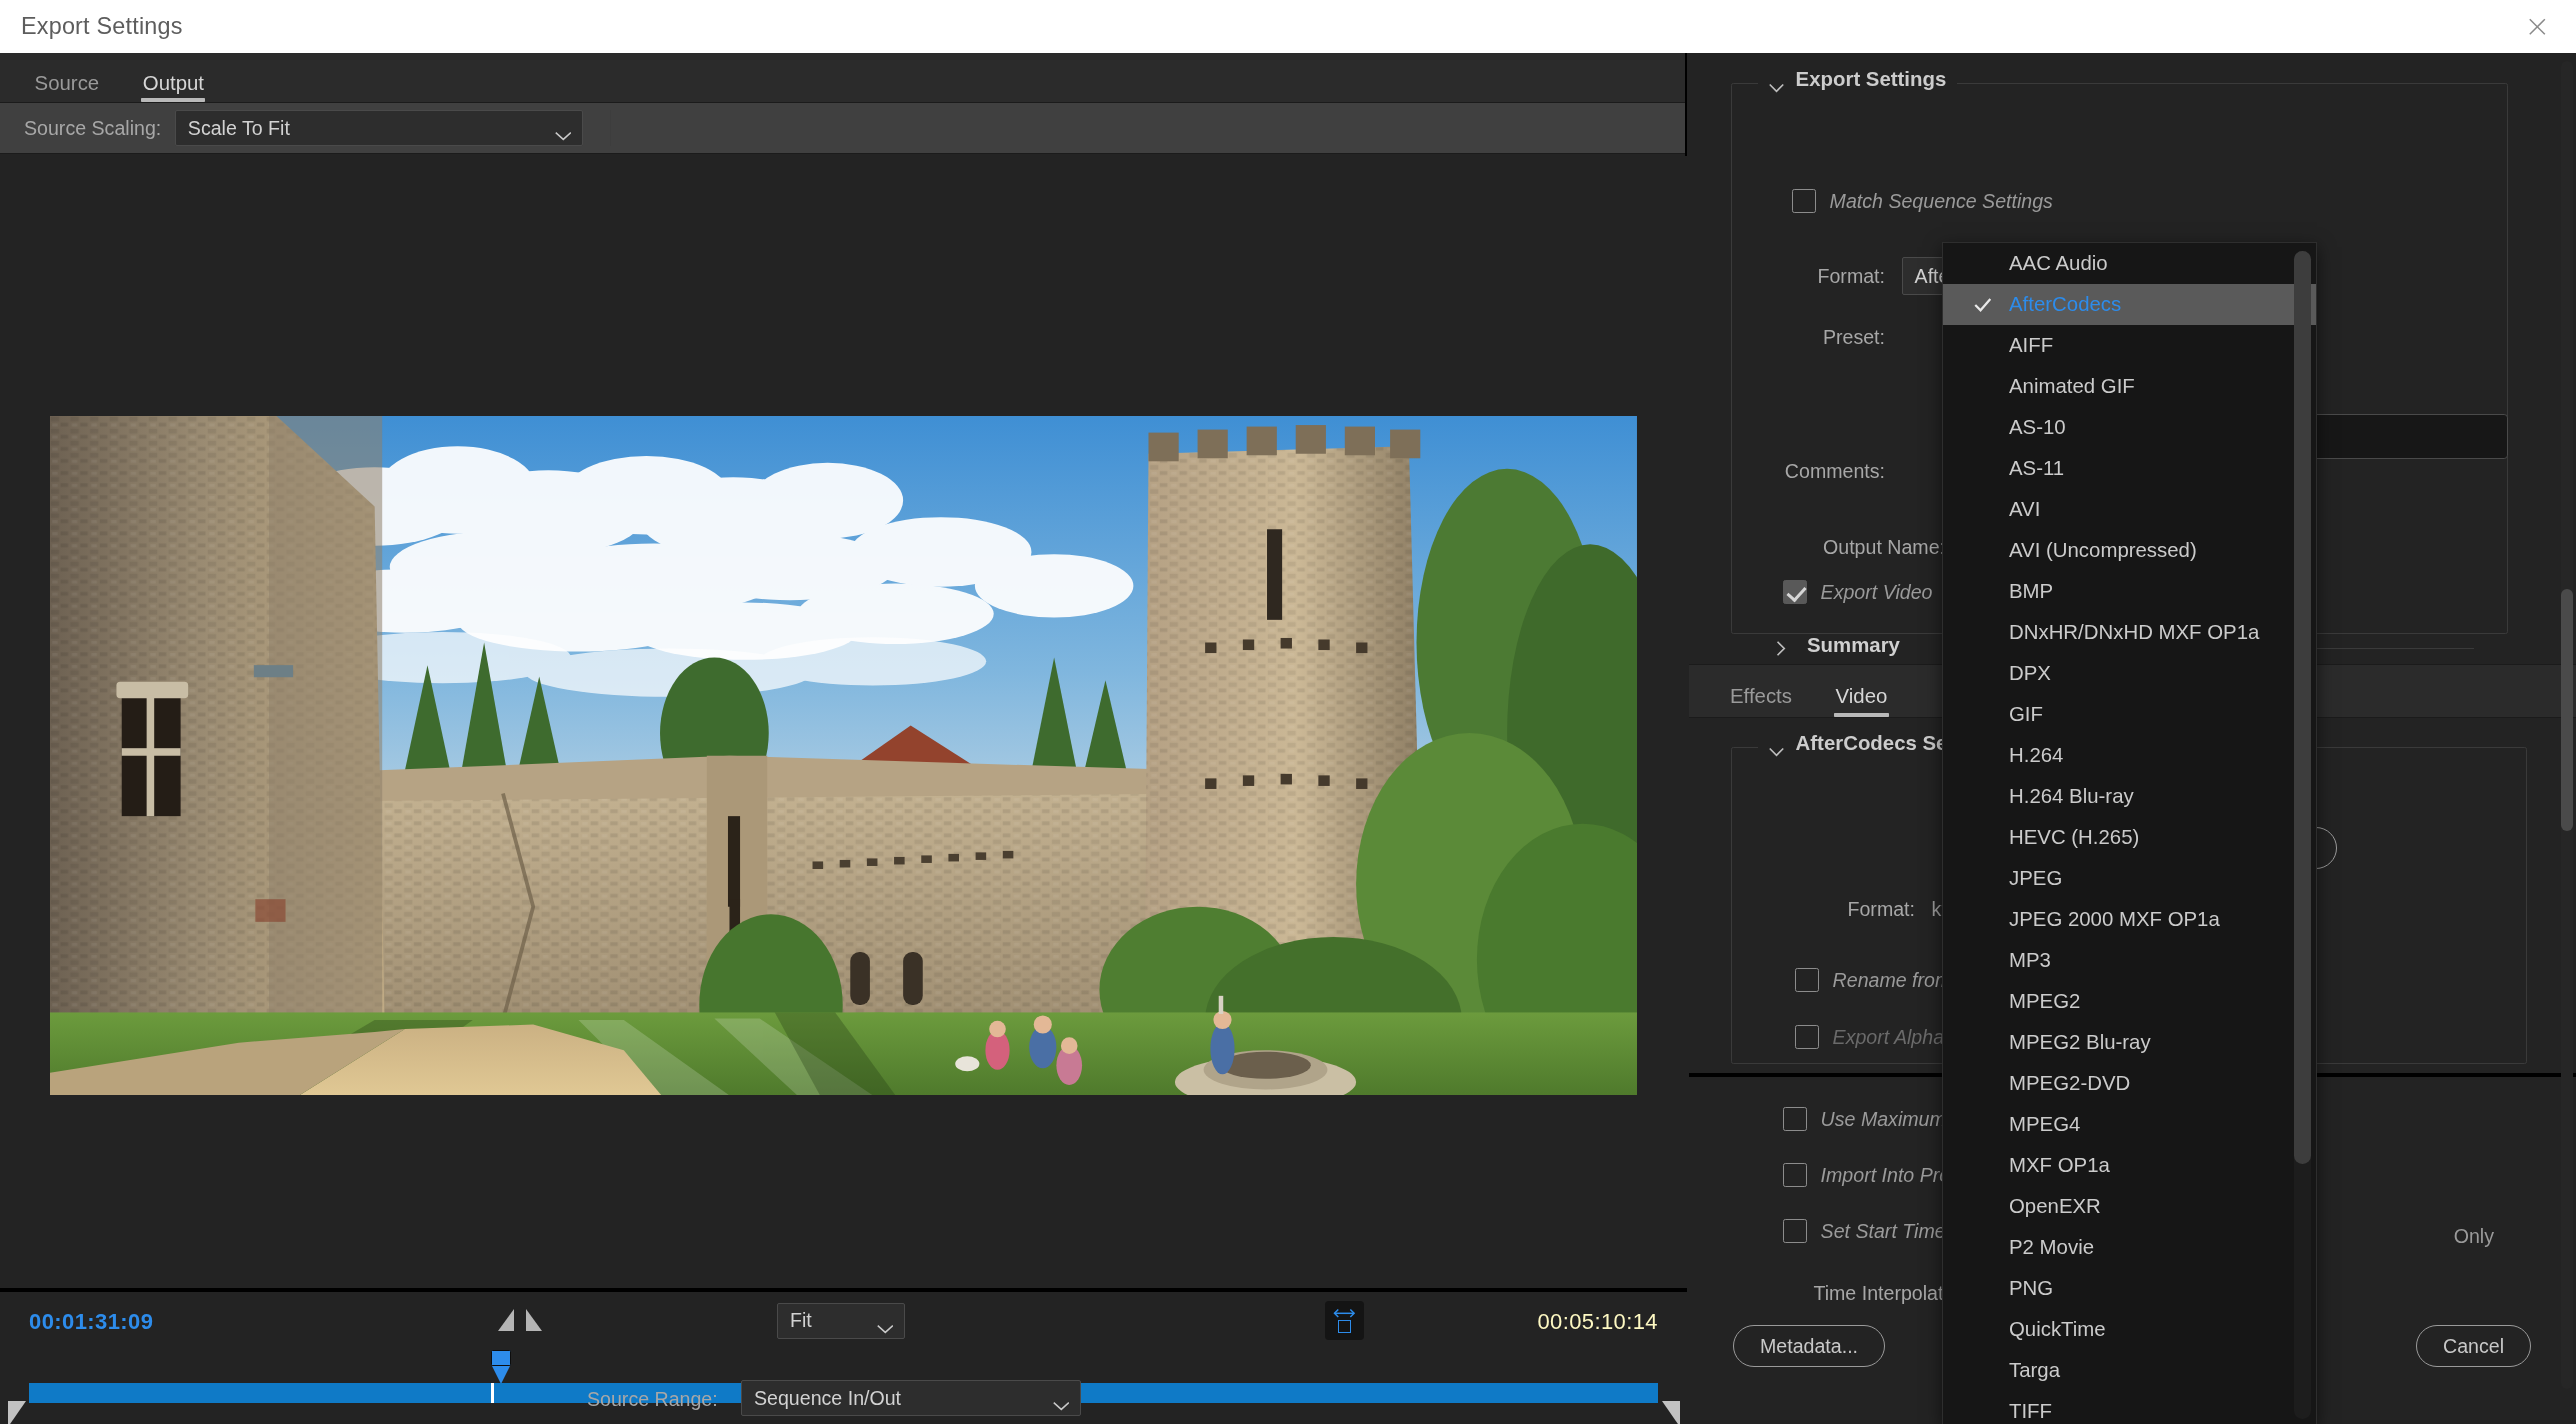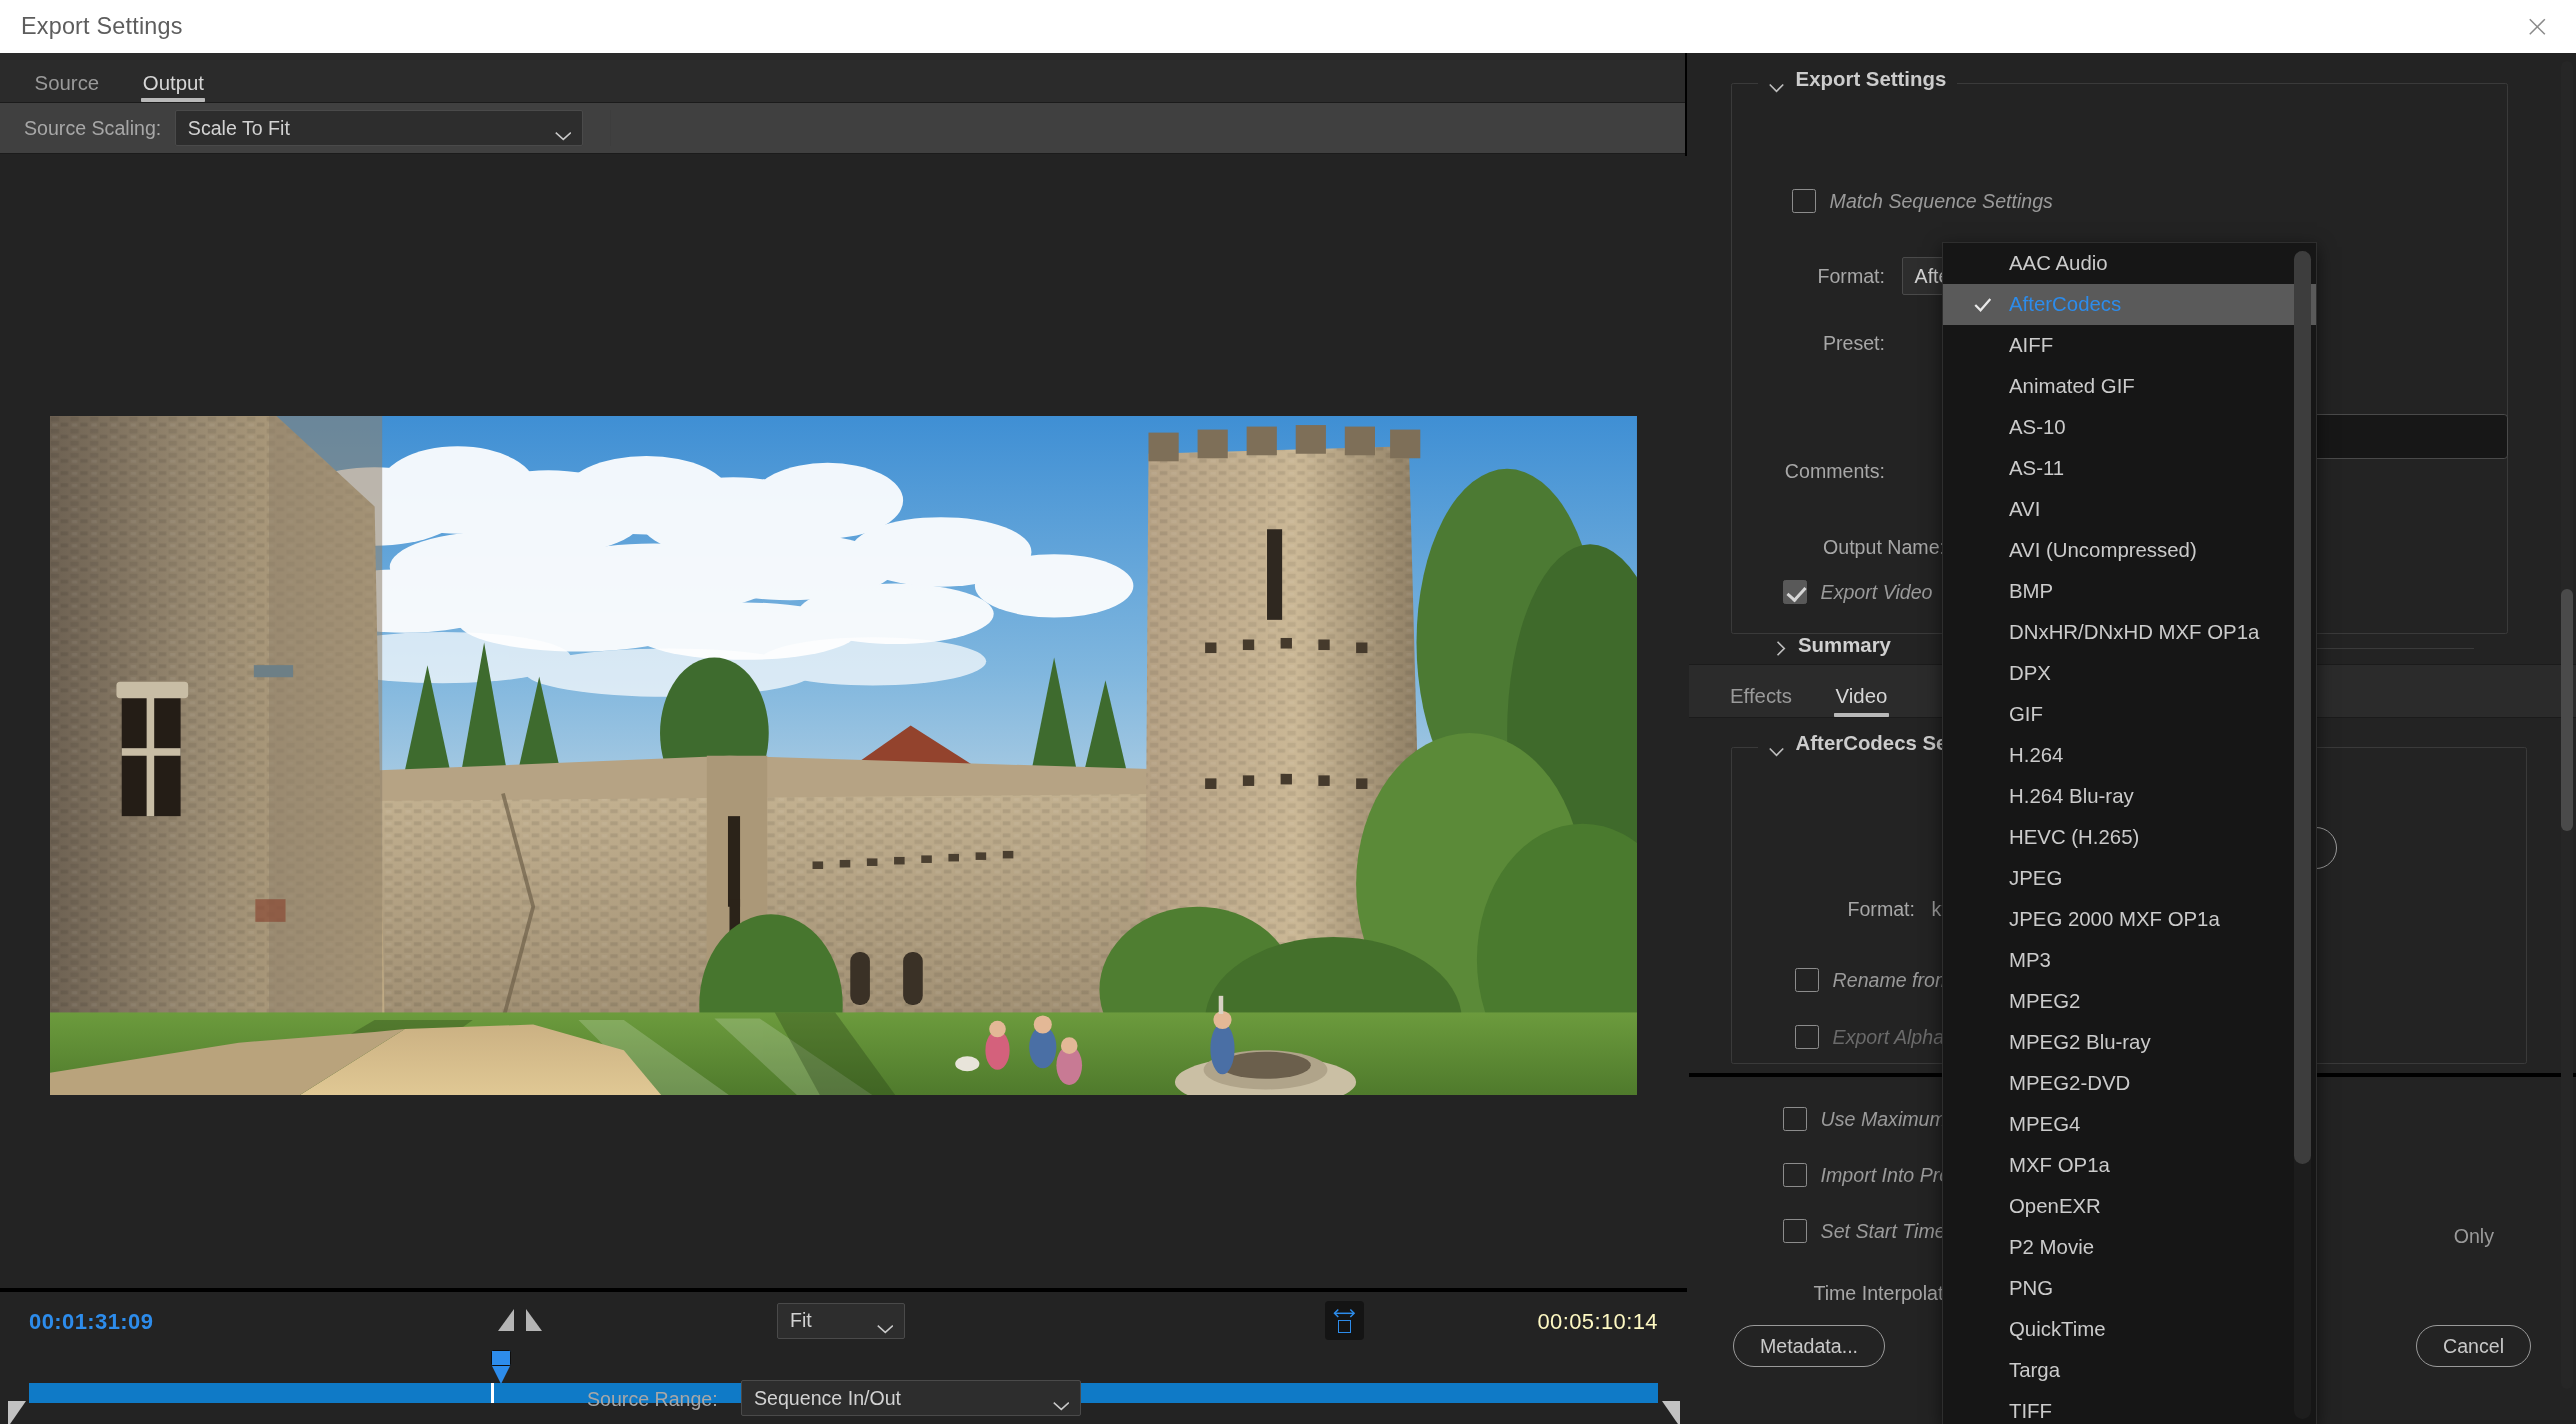--- a/index.html
+++ b/index.html
@@ -192,40 +192,40 @@
   .fieldlabel {
     font-size: 19.6px; color: #a7a7a7; text-align: right; white-space: nowrap;
   }
 
   
   #matchSeqRow { position: absolute; left: 103px; top: 136px; }
   #formatRow { position: absolute; left: 75px; top: 204px; width: 679px; display: flex; align-items: center; }
   #formatRow .fieldlabel { width: 121px; margin-right: 16.6px; }
   #formatSelect { width: 340px; height: 38px; }
 
-  #presetRow { position: absolute; left: 75px; top: 279px; width: 740px; display: flex; align-items: center; }
+  #presetRow { position: absolute; left: 75px; top: 273px; width: 740px; display: flex; align-items: center; }
   #presetRow .fieldlabel { width: 121px; margin-right: 16.6px; }
   .presetIcons { position: absolute; left: 449px; top: 269px; display: flex; gap: 18px; align-items: center; }
   .icobtn { width: 41px; height: 41px; display: flex; align-items: center; justify-content: center; cursor: pointer; }
   .icobtn svg { width: 33px; height: 33px; fill: #b4b4b4; }
 
   #commentsRow { position: absolute; left: 75px; top: 399px; width: 740px; display: flex; align-items: flex-start; }
   #commentsRow .fieldlabel { width: 121px; margin-right: 16.6px; padding-top: 7.5px; }
   .textfield {
     background: #171717; border: 0.8px solid #4a4a4a; border-radius: 3.8px;
     height: 47px; width: 317px;
   }
   #commentsField { position: absolute; left: 562px; top: 361px; width: 257px; height: 45px; }
 
   #outputNameRow { position: absolute; left: 75px; top: 483px; width: 740px; display: flex; align-items: center; }
   #outputNameRow .fieldlabel { width: 181px; margin-right: 16.6px; }
   .linktext { font-size: 20.4px; color: #2d8ceb; cursor: pointer; }
 
   #exportVideoRow { position: absolute; left: 94px; top: 527px; }
-  #summaryRow { position: absolute; left: 87px; top: 581px; display: flex; align-items: center; gap: 7px; }
+  #summaryRow { position: absolute; left: 87px; top: 581px; display: flex; align-items: center; gap: 16px; }
   #summaryRow .slabel { font-size: 20.4px; color: #d0d0d0; font-weight: 600; }
   .sumline { position: absolute; left: 272px; top: 595px; width: 513px; height: 0.8px; background: #3a3a3a; }
 
   
   .rp-tabstrip {
     position: absolute; left: 0; top: 611px; width: 887px; height: 54px;
     background: #2b2b2b; border-top: 1.5px solid #1b1b1b; border-bottom: 1.5px solid #1b1b1b;
     display: flex; align-items: flex-end; padding-left: 29px;
   }
   .rp-tabstrip .tab { font-size: 20.4px; padding-bottom: 9px; }

